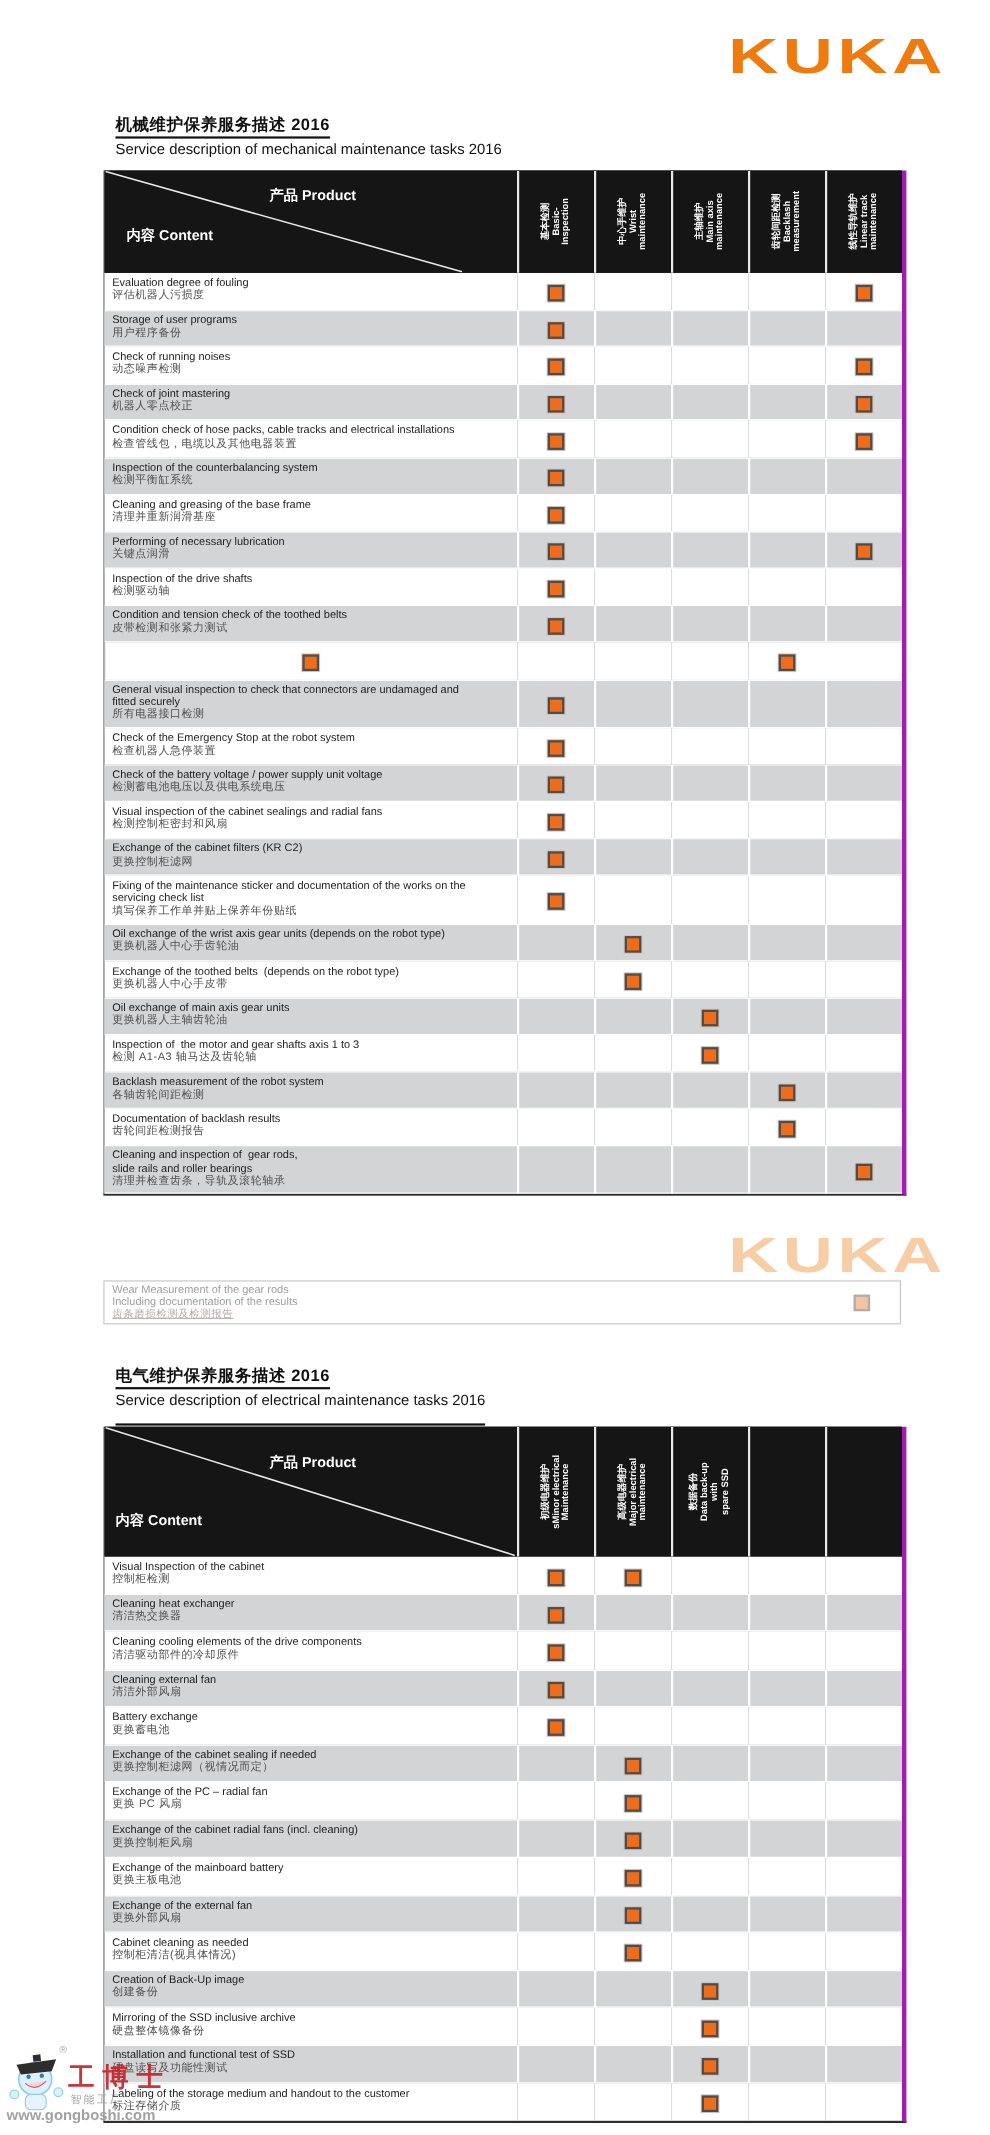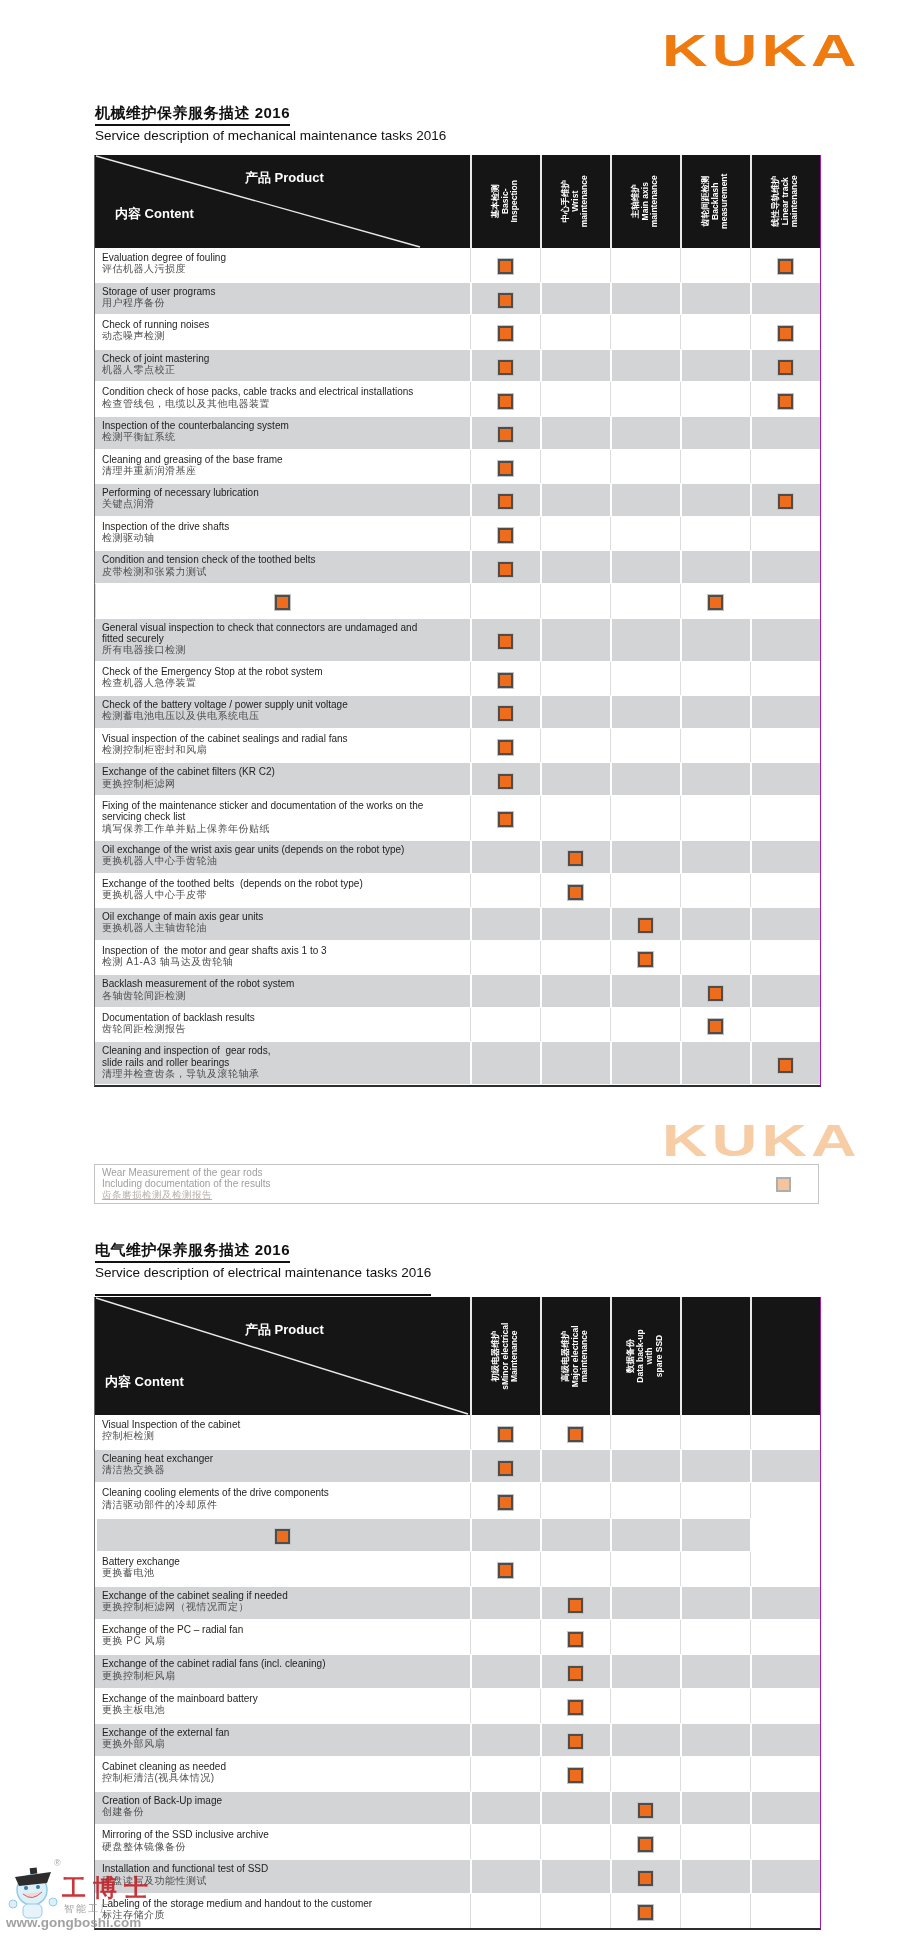--- a/index.html
+++ b/index.html
@@ -4,30 +4,30 @@
 <style>
   html,body{margin:0;padding:0;background:#fff;}
   .page{position:relative;width:900px;height:1941px;background:#fff;overflow:hidden;
         font-family:"Liberation Sans","DejaVu Sans",sans-serif;}
   
   .kuka{position:absolute;left:662px;font-weight:bold;font-size:45px;letter-spacing:3px;
         transform:scaleX(1.40);transform-origin:left top;line-height:1;}
   #logo-top{top:28px;color:#EF7B10;}
   #logo-faded{top:1118px;color:#F7CDA6;}
   
-  .titleblock{position:absolute;left:95px;}
+  .titleblock{position:absolute;left:105px;}
   .titleblock .tzh{display:inline-block;font-size:15px;font-weight:bold;color:#111;
         border-bottom:2px solid #111;padding-bottom:1px;letter-spacing:0.5px;}
   .titleblock .ten{display:inline-block;font-size:13.5px;font-weight:normal;color:#111;
         border-bottom:2px solid #111;padding-bottom:14px;margin-top:2px;}
   #title1{top:104px;}
   #title2{top:1241px;}
   
   .tbl{position:absolute;left:94px;width:725px;border-left:1px solid #6a6a6a;
-       border-right:1px solid #a21caf;border-bottom:2px solid #2e2e2e;box-sizing:content-box;}
+       border-right:4px solid #a21caf;border-bottom:2px solid #2e2e2e;box-sizing:content-box;}
   #table1{top:155px;}
   #table2{top:1297px;}
   .thead{display:grid;grid-template-columns:375px repeat(5,70px);background:#151515;}
   .t1 .thead{height:93px;}
   .t2 .thead{height:118px;}
   .corner{position:relative;background:#151515;}
   .corner svg{position:absolute;left:0;top:0;width:100%;height:100%;}
   .corner .plabel{position:absolute;font-size:13px;font-weight:bold;color:#fff;white-space:nowrap;}
   .corner .clabel{position:absolute;font-size:13px;font-weight:bold;color:#fff;white-space:nowrap;}
   .t1 .plabel{left:150px;top:14px;} .t1 .clabel{left:20px;top:50px;}
@@ -526,20 +526,24 @@
         </div>
         <div class="ccol">
           <div class="chk"></div>
         </div>
         <div class="ccol"></div>
         <div class="ccol"></div>
         <div class="ccol"></div>
         <div class="ccol"></div>
       </div>
       <div class="trow rg row-normal">
+        <div class="cname">
+          <div class="en">Cleaning external fan</div>
+          <div class="zh">清洁外部风扇</div>
+        </div>
         <div class="ccol">
           <div class="chk"></div>
         </div>
         <div class="ccol"></div>
         <div class="ccol"></div>
         <div class="ccol"></div>
         <div class="ccol"></div>
       </div>
       <div class="trow rw row-normal">
         <div class="cname">

